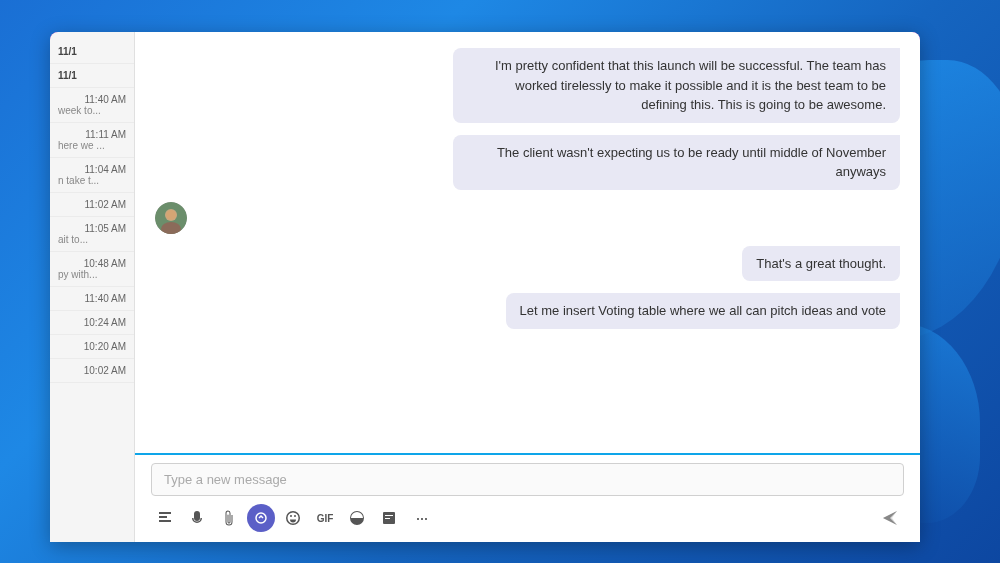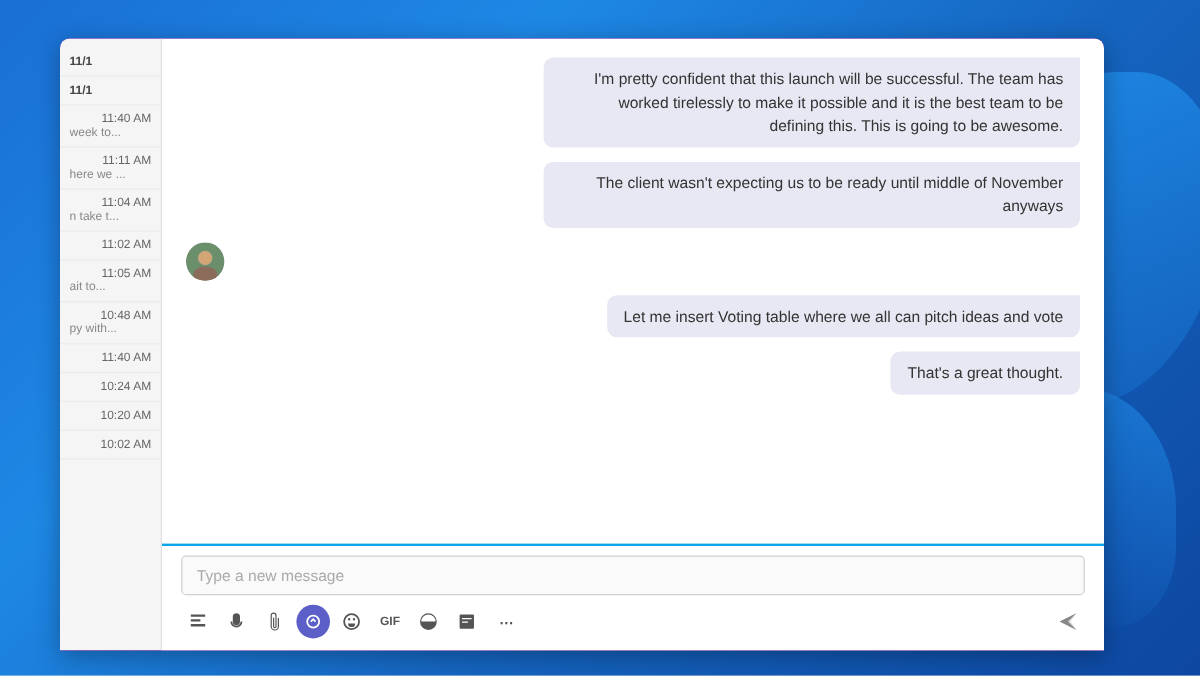--- a/index.html
+++ b/index.html
@@ -302,27 +302,27 @@
             <ellipse cx="16" cy="27" rx="10" ry="7" fill="#8b6b5a"></ellipse>
             <circle cx="16" cy="13" r="5" fill="#d4a574"></circle>
           </svg>
         </div>
         <div class="message-content">
         </div>
       </div>
 
       <div class="message-row right">
         <div class="message-content">
+          <div class="bubble right">That's a great thought.</div>
+        </div>
+      </div>
+
+      <div class="message-row right">
+        <div class="message-content">
           <div class="bubble right">Let me insert Voting table where we all can pitch ideas and vote</div>
-        </div>
-      </div>
-
-      <div class="message-row right">
-        <div class="message-content">
-          <div class="bubble right">That's a great thought.</div>
         </div>
       </div>
 
     </div>
 
     <div class="input-area">
       <div class="message-input-box">Type a new message</div>
       <div class="toolbar">
         <div class="toolbar-icon" title="Format">
           <svg width="16" height="16" viewBox="0 0 16 16" fill="currentColor">

